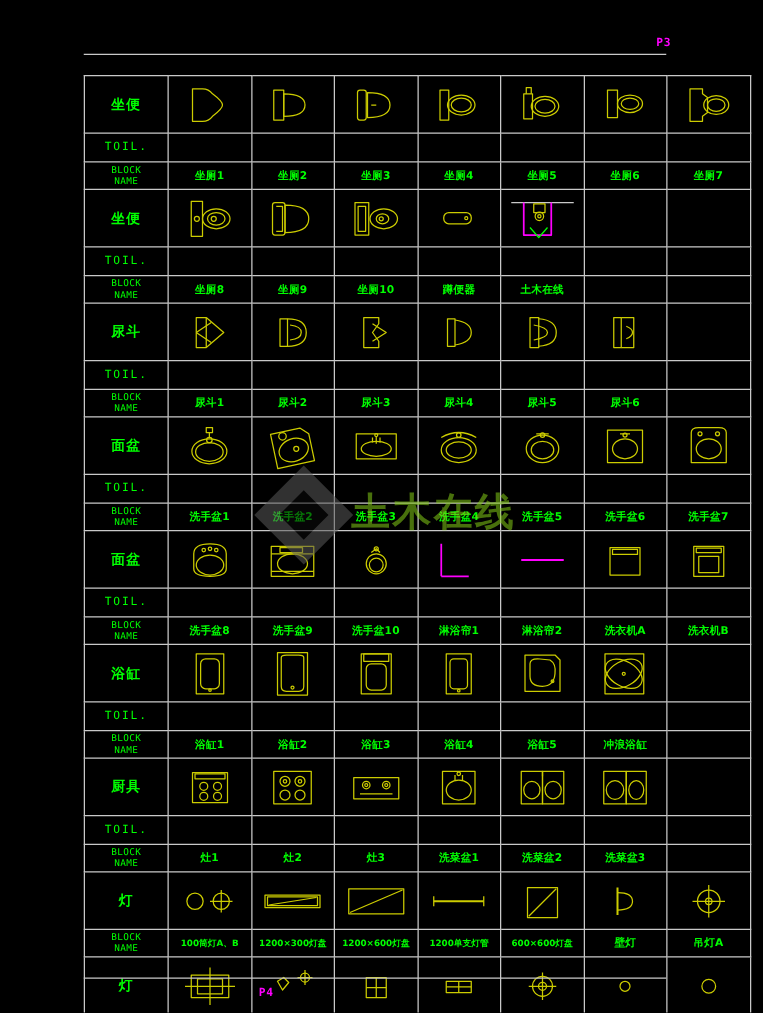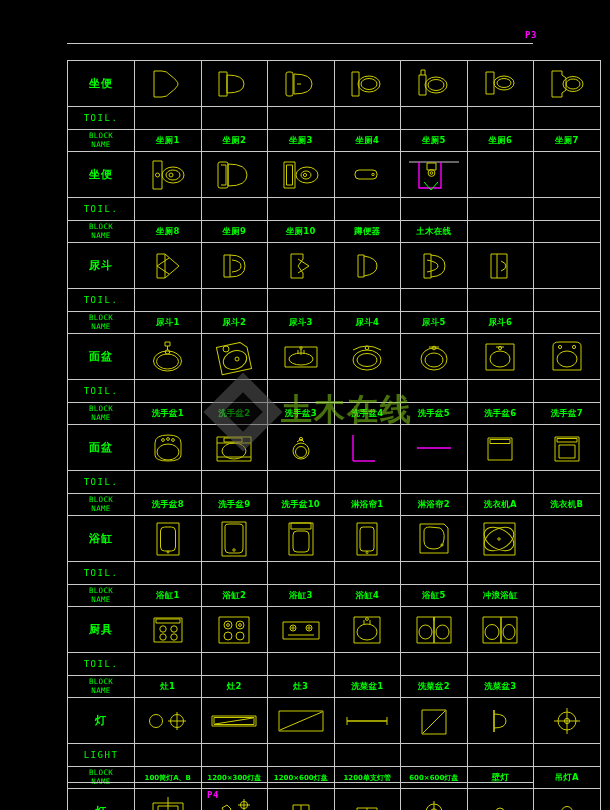--- a/index.html
+++ b/index.html
@@ -757,32 +757,20 @@
             </svg>
           </td>
           <td class="draw">
             <svg width="42" height="38" viewBox="0 0 42 38" fill="none" stroke="#cccc00" stroke-width="1" stroke-linejoin="round">
               <circle cx="21" cy="19" r="9"></circle>
               <path d="M21 6 v26 M8 19 h26"></path>
               <circle cx="21" cy="19" r="2.6"></circle>
             </svg>
           </td>
         </tr>
-        <tr class="r-sub">
-          <td>
-            <div class="sub">LIGHT</div>
-          </td>
-          <td style="border-top: none;"></td>
-          <td style="border-top: none;"></td>
-          <td style="border-top: none;"></td>
-          <td style="border-top: none;"></td>
-          <td style="border-top: none;"></td>
-          <td style="border-top: none;"></td>
-          <td style="border-top: none;"></td>
-        </tr>
         <tr class="r-name">
           <td>
             <div class="blk"><span>BLOCK</span><br><span>NAME</span></div>
           </td>
           <td>
             <div class="nm sm">100筒灯A、B</div>
           </td>
           <td>
             <div class="nm sm">1200×300灯盘</div>
           </td>

